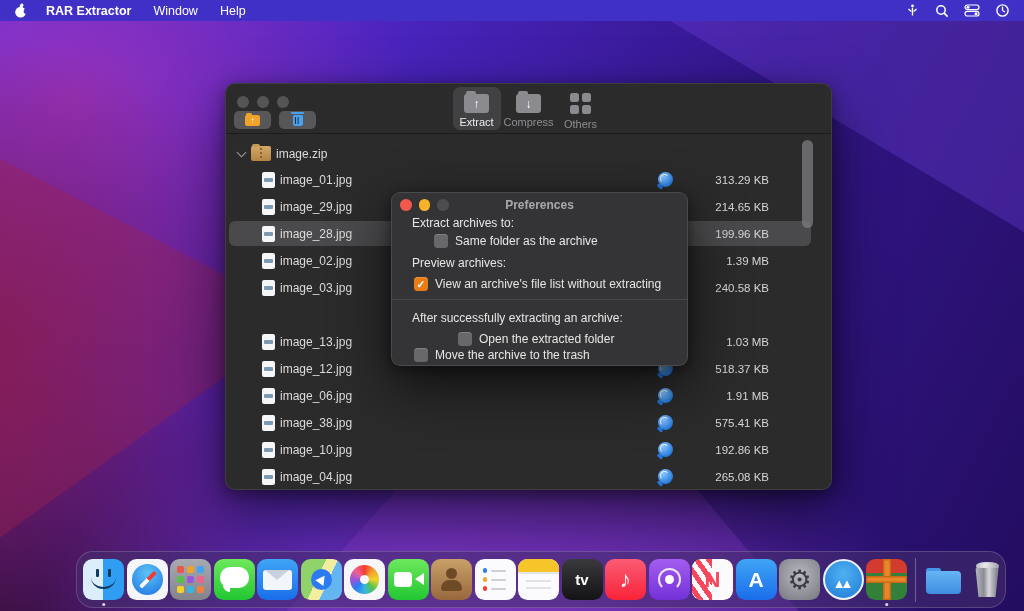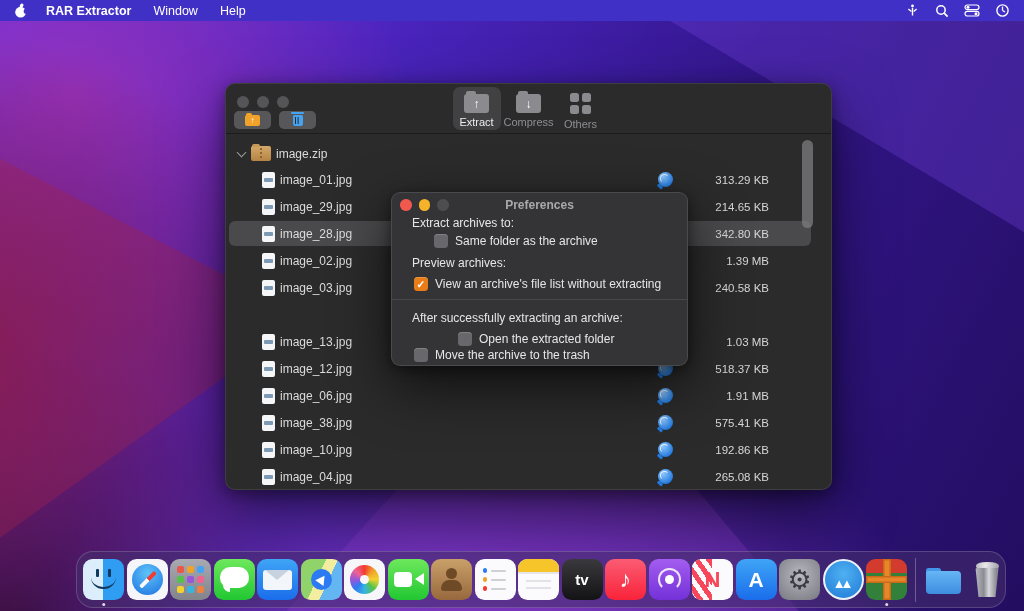--- a/index.html
+++ b/index.html
@@ -313,21 +313,21 @@
         <span class="name">image_29.jpg</span>
           <span class="spacer"></span>
         <span class="ql"></span>
         <span class="size">214.65 KB</span>
       </div>
       <div class="row selected" style="top:86px;">
         <span class="docicon"></span>
         <span class="name">image_28.jpg</span>
           <span class="spacer"></span>
         <span class="ql"></span>
-        <span class="size">342.80 KB</span>
+        <span class="size">199.96 KB</span>
       </div>
       <div class="row" style="top:113px;">
         <span class="docicon"></span>
         <span class="name">image_02.jpg</span>
           <span class="spacer"></span>
         <span class="ql"></span>
         <span class="size">1.39 MB</span>
       </div>
       <div class="row" style="top:140px;">
         <span class="docicon"></span>

